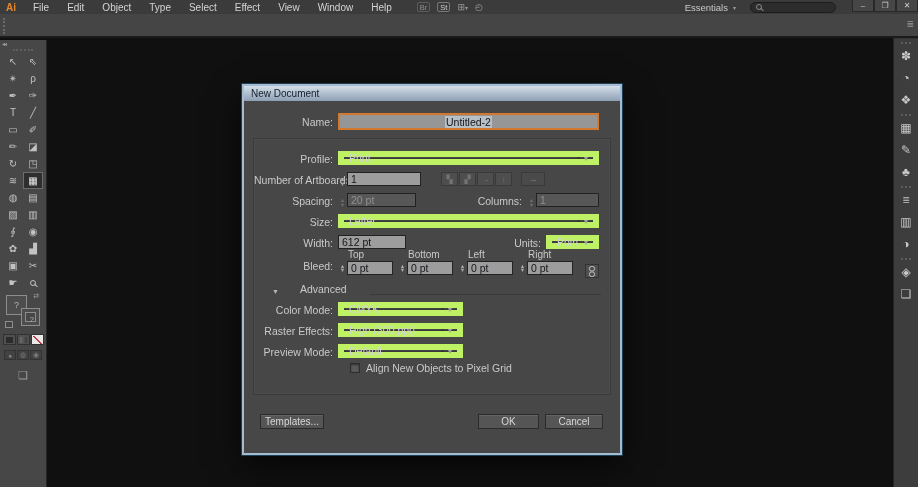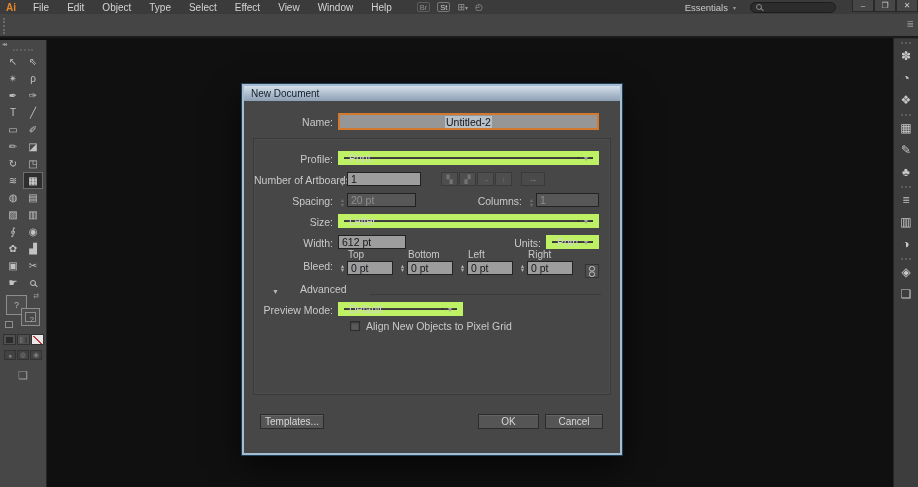--- a/index.html
+++ b/index.html
@@ -405,21 +405,35 @@
             </svg>
         </span>
       </div>
 
       <div class="adv-row">
         <span class="adv-tri">▼</span>
         <span>Advanced</span>
         <span class="adv-line"></span>
       </div>
 
-
+      <div class="row">
+        <span class="label">Color Mode:</span>
+        <div class="select w125">
+          <span class="txt">CMYK</span>
+          <span class="arw">▼</span>
+        </div>
+      </div>
+
+      <div class="row">
+        <span class="label">Raster Effects:</span>
+        <div class="select w125">
+          <span class="txt">High (300 ppi)</span>
+          <span class="arw">▼</span>
+        </div>
+      </div>
 
       <div class="row">
         <span class="label">Preview Mode:</span>
         <div class="select w125">
           <span class="txt">Default</span>
           <span class="arw">▼</span>
         </div>
       </div>
 
       <div class="check-row">

